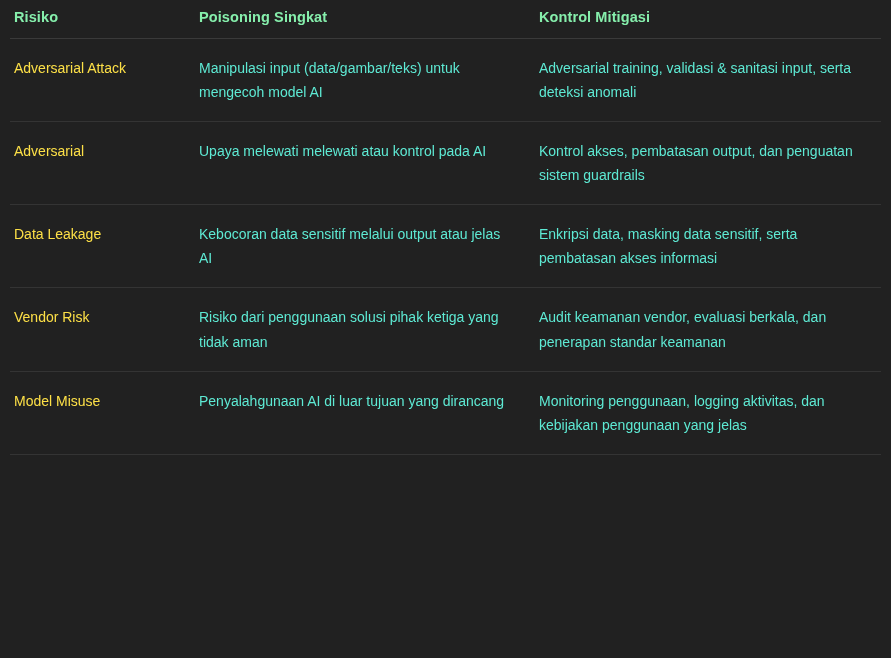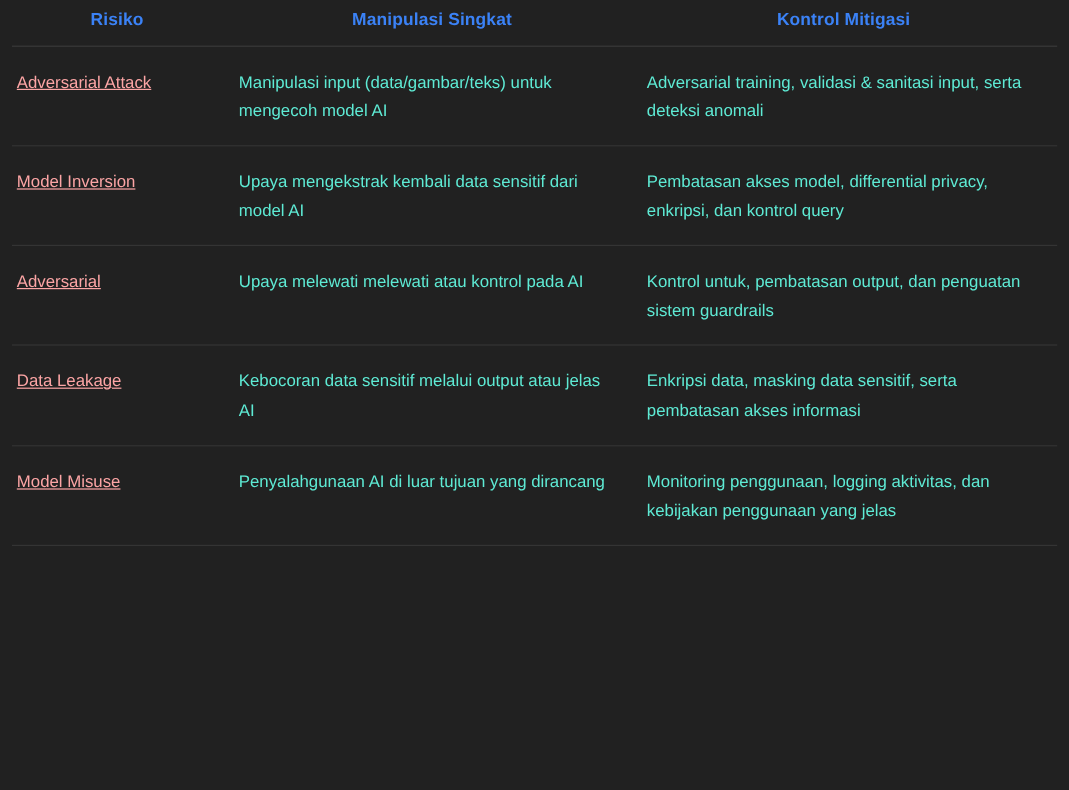--- a/index.html
+++ b/index.html
@@ -21,80 +21,80 @@
   }
   table {
     width: 871px;
     border-collapse: collapse;
     table-layout: fixed;
   }
   col.c1 { width: 185px; }
   col.c2 { width: 340px; }
   col.c3 { width: 346px; }
   thead th {
-    text-align: center;
+    text-align: left;
     font-size: 14.5px;
     font-weight: bold;
-    color: #3b82f6;
+    color: #86efac;
     padding: 9px 14px 13px 4px;
     border-bottom: 1px solid #3a3a3a;
     vertical-align: top;
     letter-spacing: 0.1px;
   }
   tbody td {
     font-size: 14px;
     line-height: 1.72;
     color: #5eead4;
     padding: 17px 22px 17px 4px;
     border-bottom: 1px solid #343434;
     vertical-align: top;
     word-wrap: break-word;
   }
   tbody tr:last-child td {
     border-bottom: 1px solid #343434;
   }
-  td.col-risk { color: #fca5a5; text-decoration: underline; }
+  td.col-risk { color: #fde047; }
 </style>
 </head>
 <body>
 
 <div class="table-wrap">
   <table>
     <colgroup>
       <col class="c1">
       <col class="c2">
       <col class="c3">
     </colgroup>
     <thead>
       <tr>
         <th>Risiko</th>
-        <th>Manipulasi Singkat</th>
+        <th>Poisoning Singkat</th>
         <th>Kontrol Mitigasi</th>
       </tr>
     </thead>
     <tbody>
       <tr>
         <td class="col-risk">Adversarial Attack</td>
         <td>Manipulasi input (data/gambar/teks) untuk mengecoh model AI</td>
         <td>Adversarial training, validasi &amp; sanitasi input, serta deteksi anomali</td>
       </tr>
       <tr>
-        <td class="col-risk">Model Inversion</td>
-        <td>Upaya mengekstrak kembali data sensitif dari model AI</td>
-        <td>Pembatasan akses model, differential privacy, enkripsi, dan kontrol query</td>
-      </tr>
-      <tr>
         <td class="col-risk">Adversarial</td>
         <td>Upaya melewati melewati atau kontrol pada AI</td>
-        <td>Kontrol untuk, pembatasan output, dan penguatan sistem guardrails</td>
+        <td>Kontrol akses, pembatasan output, dan penguatan sistem guardrails</td>
       </tr>
       <tr>
         <td class="col-risk">Data Leakage</td>
         <td>Kebocoran data sensitif melalui output atau jelas AI</td>
         <td>Enkripsi data, masking data sensitif, serta pembatasan akses informasi</td>
+      </tr>
+      <tr>
+        <td class="col-risk">Vendor Risk</td>
+        <td>Risiko dari penggunaan solusi pihak ketiga yang tidak aman</td>
+        <td>Audit keamanan vendor, evaluasi berkala, dan penerapan standar keamanan</td>
       </tr>
       <tr>
         <td class="col-risk">Model Misuse</td>
         <td>Penyalahgunaan AI di luar tujuan yang dirancang</td>
         <td>Monitoring penggunaan, logging aktivitas, dan kebijakan penggunaan yang jelas</td>
       </tr>
     </tbody>
   </table>
 </div>
 

